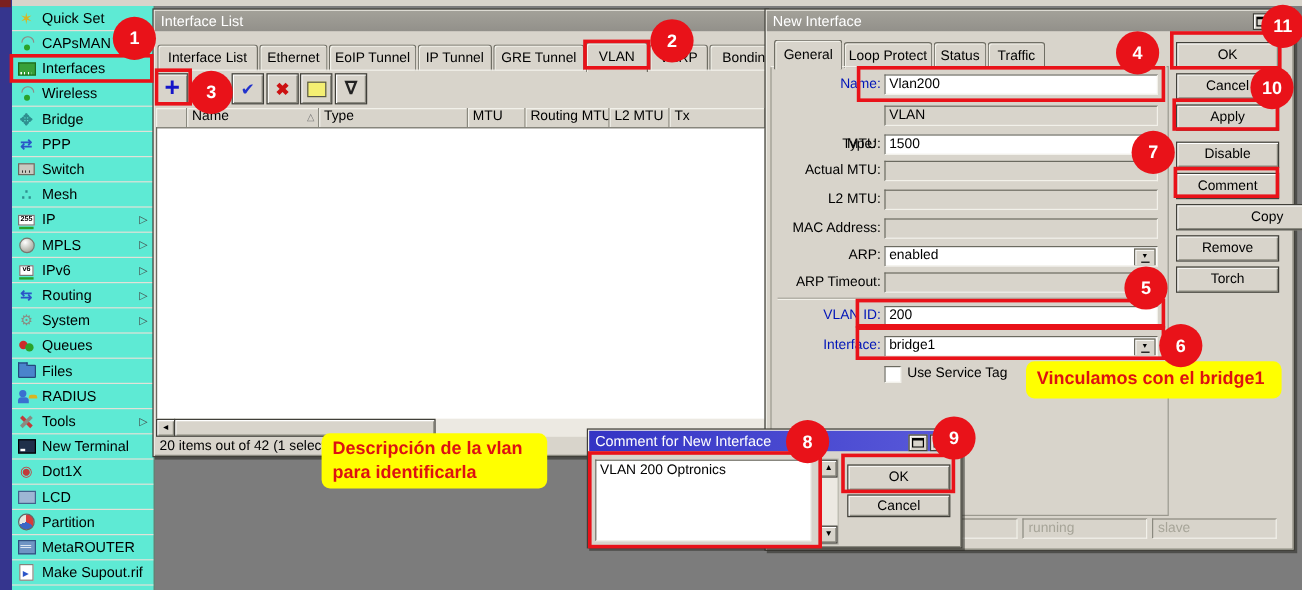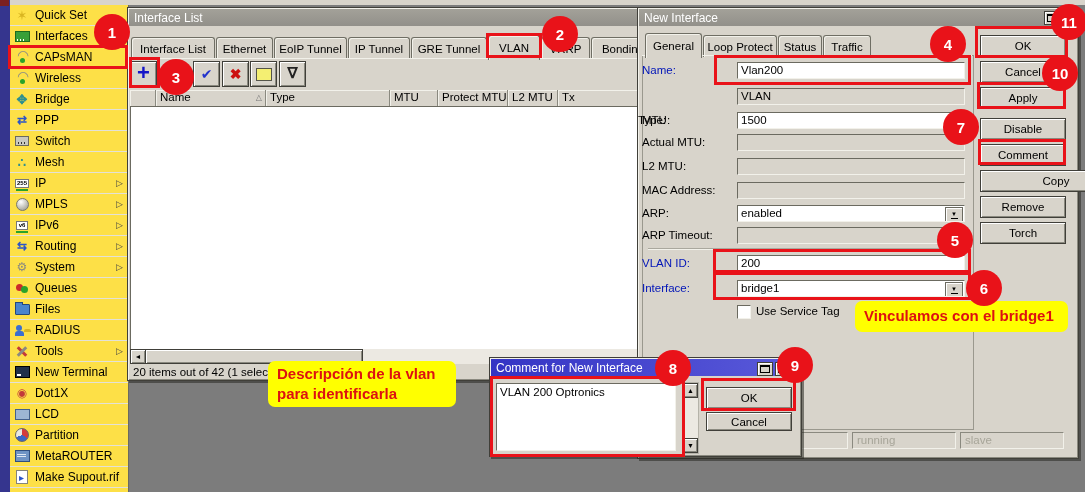--- a/index.html
+++ b/index.html
@@ -3,21 +3,21 @@
 <meta charset="utf-8">
 <style>
   html,body{margin:0;padding:0;background:#555;}
   .screen{position:relative;width:1085px;height:492px;overflow:hidden;background:#7c7c7c;
           font-family:"Liberation Sans",sans-serif;font-size:12px;color:#000;}
   
   .topstrip{position:absolute;left:0;top:0;width:1085px;height:5px;background:#d8d4cb;}
   .leftedge{position:absolute;left:0;top:0;width:10px;height:492px;background:#35358e;}
   .cornerred{position:absolute;left:0;top:0;width:9px;height:6px;background:#7a2020;}
   
-  .sidebar{position:absolute;left:10px;top:5px;width:118px;height:487px;background:#fde047;
+  .sidebar{position:absolute;left:10px;top:5px;width:118px;height:487px;background:#5eead4;
            border-right:1px solid #6b6a60;overflow:hidden;}
   .srow{display:flex;align-items:center;height:20px;padding-left:4px;border-bottom:1px solid #e3e1d8;cursor:default;}
   .srow .lbl{white-space:nowrap;}
   .subarrow{margin-left:auto;padding-right:5px;font-size:9px;color:#444;}
   .ic{width:16px;height:15px;margin-right:5px;flex:none;position:relative;display:flex;align-items:center;justify-content:center;}
   .wand-icon::before{content:"✶";color:#d9b521;font-size:13px;}
   .capsman-icon::before,.wireless-icon::before{content:"◠";color:#8d8d85;font-size:14px;position:absolute;top:-3px;left:3px;}
   .capsman-icon::after,.wireless-icon::after{content:"";position:absolute;bottom:2px;left:6px;width:5px;height:5px;border-radius:50%;background:#2aa22a;}
   .interfaces-icon::before{content:"";width:13px;height:9px;background:#38a038;border:1px solid #1d6b1d;}
   .interfaces-icon::after{content:"";position:absolute;bottom:3px;left:3px;width:9px;height:2px;
@@ -85,21 +85,21 @@
         white-space:nowrap;overflow:hidden;}
   .sortglyph{float:right;font-size:8px;color:#777;margin:2px 3px 0 0;}
   .listarea{position:absolute;background:#fff;border:1px solid #6b6a60;border-right-color:#f2f1ea;border-bottom-color:#f2f1ea;}
   
   .hscroll{position:absolute;height:15px;background:#ece9e2;}
   .sbtn{position:absolute;background:#d8d4cb;border:1px solid #403f39;box-shadow:inset 1px 1px 0 #fff,inset -1px -1px 0 #8a897f;
         display:flex;align-items:center;justify-content:center;font-size:7px;color:#000;}
   .hthumb{position:absolute;background:#d8d4cb;border:1px solid #403f39;box-shadow:inset 1px 1px 0 #fff,inset -1px -1px 0 #8a897f;}
   .statusbar{position:absolute;font-size:11.5px;white-space:nowrap;}
   
-  .flabel{position:absolute;width:92px;text-align:left;font-size:11.5px;white-space:nowrap;}
+  .flabel{position:absolute;width:92px;text-align:right;font-size:11.5px;white-space:nowrap;}
   .flabel.blue{color:#0014b8;}
   .ffield{position:absolute;height:17px;background:#fff;border:1px solid;border-color:#6b6a60 #f2f1ea #f2f1ea #6b6a60;
           font-size:11.5px;padding:1px 3px 0 3px;box-sizing:border-box;white-space:nowrap;overflow:hidden;}
   .ffield.disabled{background:#d8d4cb;}
   .dropbtn{position:absolute;right:1px;top:1px;width:16px;height:13px;background:#d8d4cb;border:1px solid #6b6a60;
            box-shadow:inset 1px 1px 0 #fff;display:flex;flex-direction:column;align-items:center;justify-content:center;}
   .dropbtn::before{content:"▼";font-size:6px;line-height:6px;}
   .dropbtn::after{content:"";width:7px;height:1px;background:#000;margin-top:1px;}
   .panel{position:absolute;border:1px solid #9a988e;}
   .sep{position:absolute;height:1px;background:#aaa89e;box-shadow:0 1px 0 #f2f1ea;}
@@ -125,26 +125,26 @@
 <div class="screen">
   <div class="topstrip"></div>
   <div class="leftedge"></div>
   <div class="cornerred"></div>
   <div class="sidebar" id="sidebar">
       <div class="srow">
         <div class="ic wand-icon"></div>
         <span class="lbl">Quick Set</span>
       </div>
       <div class="srow">
+        <div class="ic capsman-icon"></div>
+        <span class="lbl">CAPsMAN</span>
+      </div>
+      <div class="srow">
         <div class="ic interfaces-icon"></div>
         <span class="lbl">Interfaces</span>
-      </div>
-      <div class="srow">
-        <div class="ic capsman-icon"></div>
-        <span class="lbl">CAPsMAN</span>
       </div>
       <div class="srow">
         <div class="ic wireless-icon"></div>
         <span class="lbl">Wireless</span>
       </div>
       <div class="srow">
         <div class="ic bridge-icon"></div>
         <span class="lbl">Bridge</span>
       </div>
       <div class="srow">
@@ -247,21 +247,21 @@
         <div class="tbtn tb-check" style="left: 65px; top: 53px;"></div>
         <div class="tbtn tb-cross" style="left: 94px; top: 53px;"></div>
         <div class="tbtn tb-note" style="left: 122px; top: 53px;"></div>
         <div class="tbtn tb-filter" style="left: 151px; top: 53px;"></div>
       </div>
     <div id="il-header">
         <div class="colh" style="left: 2px; top: 82px; width: 26px;"></div>
         <div class="colh" style="left: 28px; top: 82px; width: 110px;">Name<span class="sortglyph">△</span></div>
         <div class="colh" style="left: 138px; top: 82px; width: 124px;">Type</div>
         <div class="colh" style="left: 262px; top: 82px; width: 48px;">MTU</div>
-        <div class="colh" style="left: 310px; top: 82px; width: 70px;">Protect MTU</div>
+        <div class="colh" style="left: 310px; top: 82px; width: 70px;">Routing MTU</div>
         <div class="colh" style="left: 380px; top: 82px; width: 50px;">L2 MTU</div>
         <div class="colh" style="left: 430px; top: 82px; width: 80px;">Tx</div>
       </div>
     <div class="listarea" style="left:2px;top:98px;width:506px;height:242px;"></div>
     <div class="hscroll" style="left:2px;top:341px;width:507px;">
       <div class="sbtn" style="left:0;top:0;width:14px;height:13px;">◄</div>
       <div class="hthumb" style="left:15px;top:0;width:216px;height:13px;"></div>
     </div>
     <div class="statusbar" style="left:5px;top:358px;">
       <span>20 items out of 42 (1 selected)</span>

